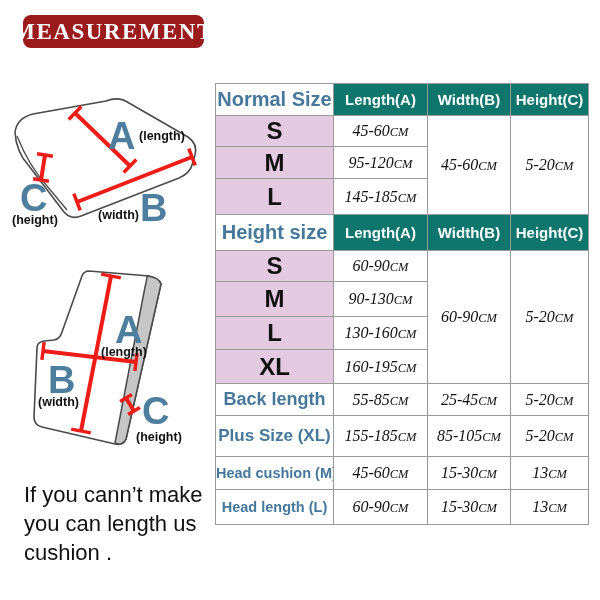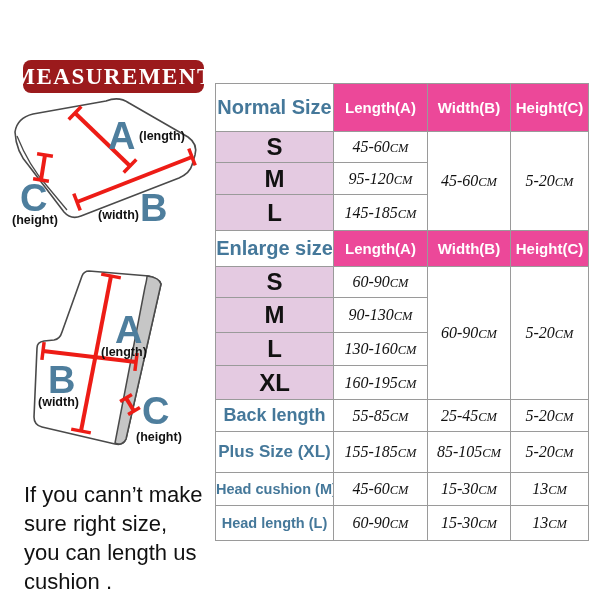--- a/index.html
+++ b/index.html
@@ -4,21 +4,21 @@
 <style>
   html,body{margin:0;padding:0;}
   body{
     width:600px;height:600px;background:#ffffff;position:relative;overflow:hidden;
     font-family:"Liberation Sans",sans-serif;
   }
   
   .title-box{
     position:absolute;left:23px;top:15px;width:181px;height:33px;
     background:#9b1a1c;border-radius:8px;
-    display:flex;align-items:center;justify-content:center;margin-top:45px;
+    display:flex;align-items:center;justify-content:center;
   }
   .title-box span{
     color:#ffffff;font-family:"Liberation Serif",serif;font-weight:bold;
     font-size:23px;letter-spacing:1.5px;white-space:nowrap;
   }
   
   svg.diagram{position:absolute;}
   #seat-diagram{left:5px;top:68px;}
   #back-diagram{left:5px;top:243px;}
   .letter{font-family:"Liberation Sans",sans-serif;font-weight:bold;font-size:38px;fill:#4e7e9d;}
@@ -37,21 +37,21 @@
   table.size-table{
     position:absolute;left:215px;top:83px;width:373px;
     border-collapse:collapse;table-layout:fixed;
   }
   table.size-table td{
     border:1px solid #9a9a9a;text-align:center;vertical-align:middle;
     padding:0;overflow:hidden;white-space:nowrap;
   }
   td.hdr-label{background:#ffffff;color:#45789a;font-size:20px;font-weight:600;}
   td.hdr-col{
-    background:#ec4899;color:#ffffff;font-weight:bold;font-size:15px;
+    background:#0f766e;color:#ffffff;font-weight:bold;font-size:15px;
     border-left:2px solid #ffffff;
   }
   td.size{background:#e4cae1;font-weight:bold;font-size:24px;color:#111111;}
   td.val{font-family:"Liberation Serif",serif;font-size:16px;color:#111111;font-style:italic;}
   td.val .cm{font-size:12.5px;}
   td.rlabel{color:#45789a;font-weight:600;font-size:18px;}
   td.rlabel.mid{font-size:17px;}
   td.rlabel.small{font-size:14.5px;}
 </style>
 </head>
@@ -109,21 +109,21 @@
 
 <table class="size-table">
   <colgroup>
     <col style="width:118px">
       <col style="width:94px">
       <col style="width:83px">
       <col style="width:78px">
   </colgroup>
   <tbody>
 
-    <tr style="height:48px">
+    <tr style="height:32px">
       <td class="hdr-label">Normal Size</td>
       <td class="hdr-col">Length(A)</td>
       <td class="hdr-col">Width(B)</td>
       <td class="hdr-col">Height(C)</td>
     </tr>
     <tr style="height:31px">
       <td class="size">S</td>
       <td class="val">45-60<span class="cm">CM</span></td>
       <td class="val" rowspan="3">45-60<span class="cm">CM</span></td>
       <td class="val" rowspan="3">5-20<span class="cm">CM</span></td>
@@ -131,21 +131,21 @@
     <tr style="height:32px">
       <td class="size">M</td>
       <td class="val">95-120<span class="cm">CM</span></td>
     </tr>
     <tr style="height:36px">
       <td class="size">L</td>
       <td class="val">145-185<span class="cm">CM</span></td>
     </tr>
 
     <tr style="height:36px">
-      <td class="hdr-label">Enlarge size</td>
+      <td class="hdr-label">Height size</td>
       <td class="hdr-col">Length(A)</td>
       <td class="hdr-col">Width(B)</td>
       <td class="hdr-col">Height(C)</td>
     </tr>
     <tr style="height:31px">
       <td class="size">S</td>
       <td class="val">60-90<span class="cm">CM</span></td>
       <td class="val" rowspan="4">60-90<span class="cm">CM</span></td>
       <td class="val" rowspan="4">5-20<span class="cm">CM</span></td>
     </tr>
@@ -184,16 +184,15 @@
       <td class="rlabel small">Head length (L)</td>
       <td class="val">60-90<span class="cm">CM</span></td>
       <td class="val">15-30<span class="cm">CM</span></td>
       <td class="val">13<span class="cm">CM</span></td>
     </tr>
   </tbody>
 </table>
 
 <div class="note">
   <div>If you cann’t make</div>
-  <div>sure right size,</div>
   <div>you can length us</div>
   <div>cushion .</div>
 </div>
 
 </body></html>

